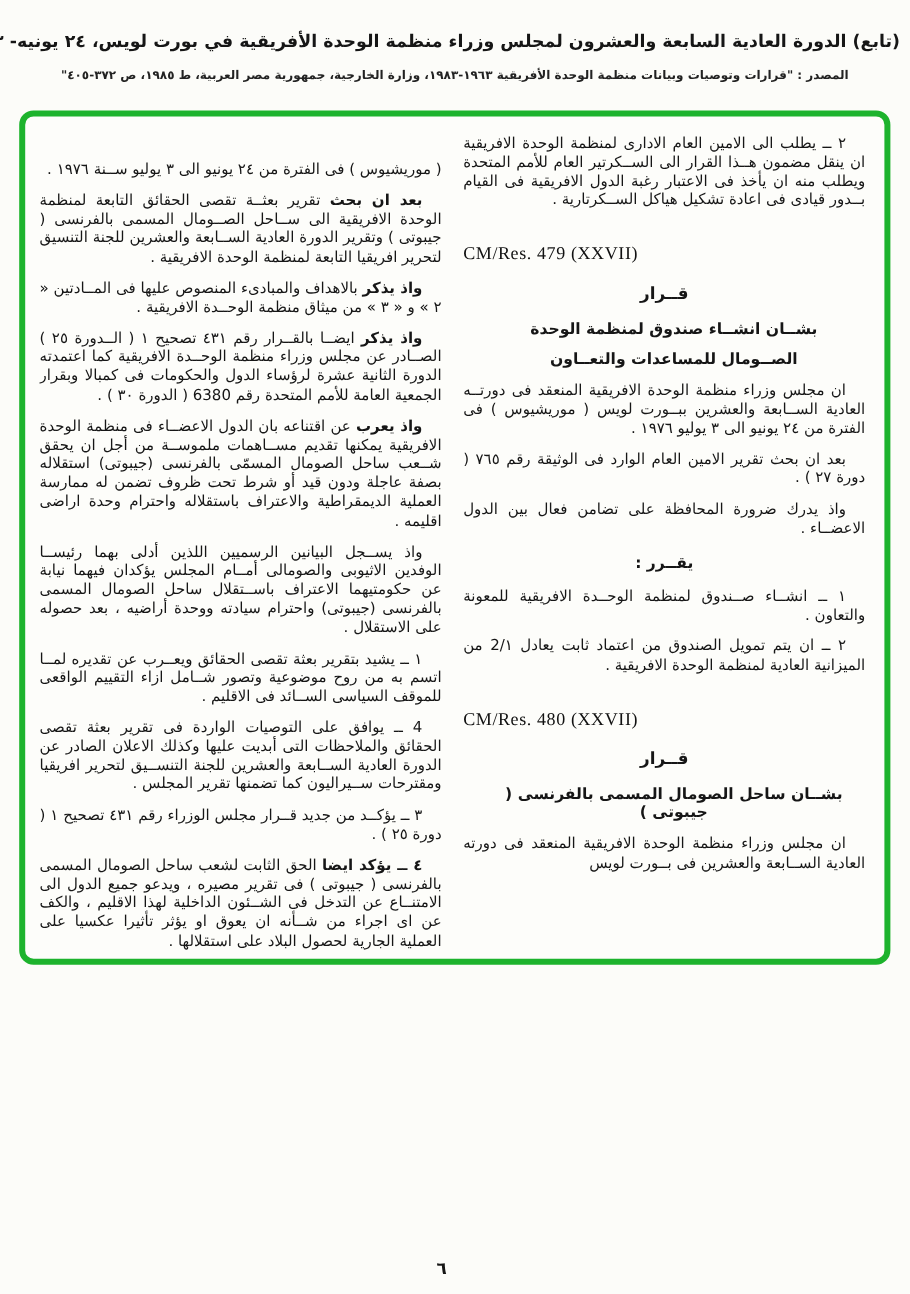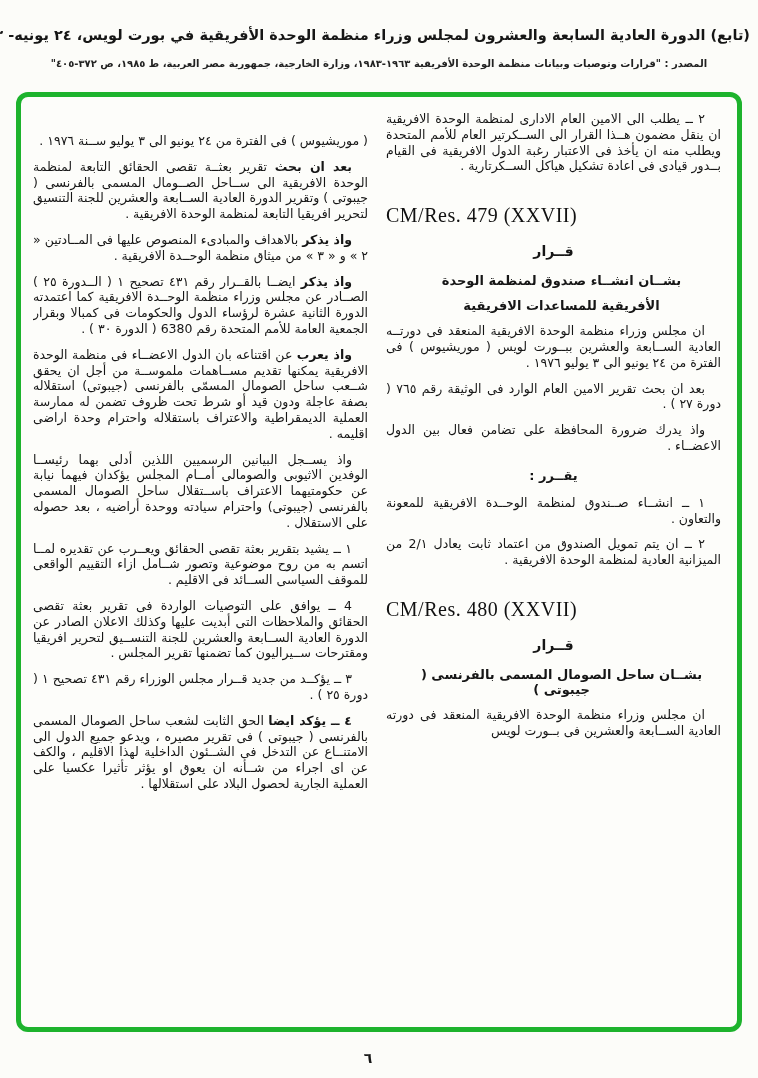--- a/index.html
+++ b/index.html
@@ -17,21 +17,21 @@
     position:absolute;top:27px;left:8px;right:8px;
     text-align:center;font-size:14.5px;font-weight:bold;
     letter-spacing:0px;white-space:nowrap;
   }
   .hdr-source{
     position:absolute;top:58px;left:20px;right:20px;
     text-align:center;font-size:10px;font-weight:bold;color:#222;
   }
   .frame{
     position:absolute;top:92px;left:16px;
-    width:726px;height:940px;
+    width:726px;height:712px;
     box-sizing:border-box;
     border:5px solid #1db32d;
     border-radius:12px;
     background:#fdfdfa;
     display:flex;
     gap:18px;
     padding:12px 16px 6px 12px;
     overflow:hidden;
   }
   .col{width:50%;box-sizing:border-box;overflow:hidden;}
@@ -42,21 +42,21 @@
     line-height:15.8px;
     text-align:justify;
     margin:0 0 10px 0;
   }
   .indent{text-indent:16px;}
   .b{font-weight:bold;}
   .cmres{
     direction:ltr;
     text-align:left;
     font-family:"Liberation Serif", serif;
-    font-size:20px;
+    font-size:15px;
     letter-spacing:0.5px;
     margin:30px 0 6px 0;
     color:#111;
   }
   .res-title{
     text-align:center;font-weight:bold;font-size:14px;
     margin:16px 0 14px 0;letter-spacing:1px;
   }
   .res-sub{
     text-align:center;font-weight:bold;font-size:13px;
@@ -81,21 +81,21 @@
   <div class="hdr-source">المصدر : "قرارات وتوصيات وبيانات منظمة الوحدة الأفريقية ١٩٦٣-١٩٨٣، وزارة الخارجية، جمهورية مصر العربية، ط ١٩٨٥، ص ٣٧٢-٤٠٥"</div>
 
   <div class="frame">
 
     <div class="col col-right">
       <p class="body indent">٢ ــ يطلب الى الامين العام الادارى لمنظمة الوحدة الافريقية ان ينقل مضمون هــذا القرار الى الســكرتير العام للأمم المتحدة ويطلب منه ان يأخذ فى الاعتبار رغبة الدول الافريقية فى القيام بــدور قيادى فى اعادة تشكيل هياكل الســكرتارية .</p>
 
       <div class="cmres">CM/Res. 479 (XXVII)</div>
       <div class="res-title">قــرار</div>
       <div class="res-sub">بشــان انشــاء صندوق لمنظمة الوحدة</div>
-      <div class="res-sub">الأفريقية للمساعدات الافريقية</div>
+      <div class="res-sub">الصــومال للمساعدات والتعــاون</div>
 
       <p class="body indent">ان مجلس وزراء منظمة الوحدة الافريقية المنعقد فى دورتــه العادية الســابعة والعشرين ببــورت لويس ( موريشيوس ) فى الفترة من ٢٤ يونيو الى ٣ يوليو ١٩٧٦ .</p>
       <p class="body indent">بعد ان بحث تقرير الامين العام الوارد فى الوثيقة رقم ٧٦٥ ( دورة ٢٧ ) .</p>
       <p class="body indent">واذ يدرك ضرورة المحافظة على تضامن فعال بين الدول الاعضــاء .</p>
 
       <div class="decides">يقــرر :</div>
 
       <p class="body indent">١ ــ انشــاء صــندوق لمنظمة الوحــدة الافريقية للمعونة والتعاون .</p>
       <p class="body indent">٢ ــ ان يتم تمويل الصندوق من اعتماد ثابت يعادل 2/١ من الميزانية العادية لمنظمة الوحدة الافريقية .</p>
 

